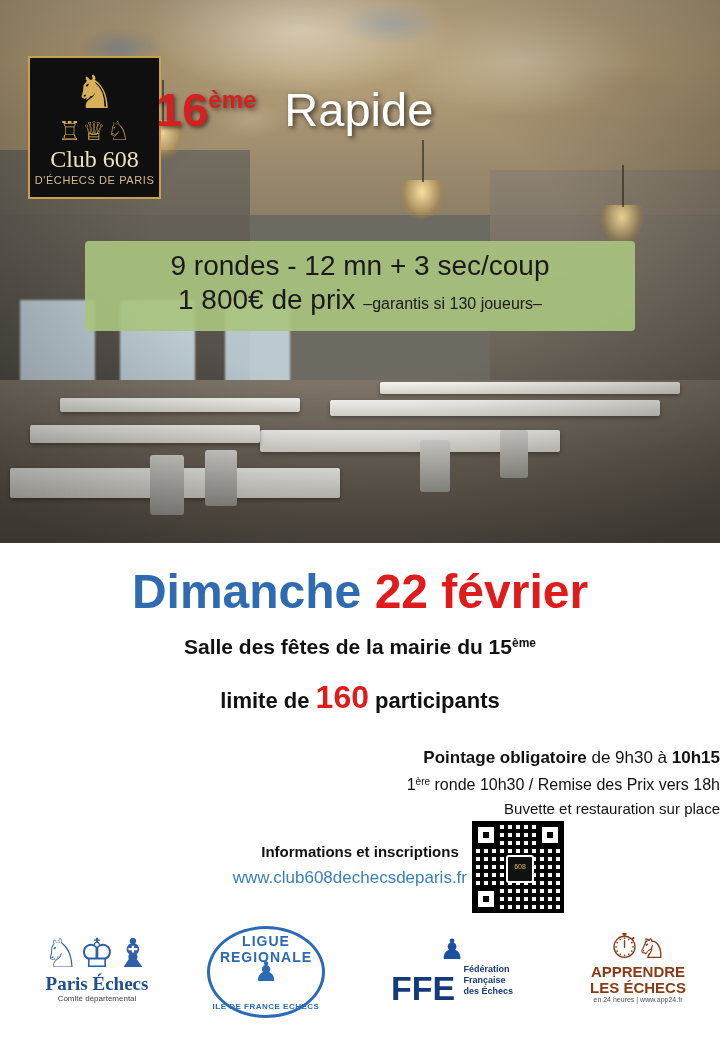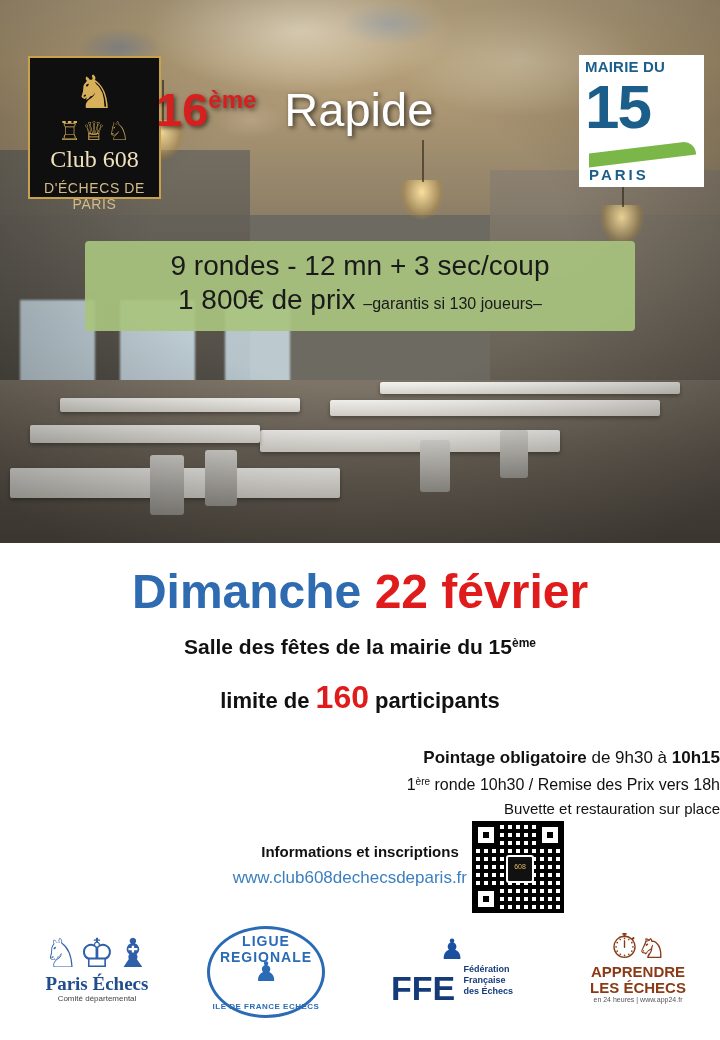--- a/index.html
+++ b/index.html
@@ -120,24 +120,24 @@
     letter-spacing: 1px;
   }
   .club-name {
     font-family: "Liberation Serif", serif;
     font-size: 24px;
     line-height: 26px;
     color: #f0e0bb;
     margin-top: 2px;
   }
   .club-sub {
-    font-size: 14px;
+    font-size: 11px;
     letter-spacing: .6px;
     color: #d3bb8a;
-    margin-top: 8px;
+    margin-top: 2px;
   }
 
   .mairie-logo {
     position: absolute;
     right: 16px; top: 55px;
     width: 125px; height: 132px;
     background: #ffffff;
     box-sizing: border-box;
     padding: 4px 6px;
   }
@@ -447,26 +447,20 @@
     <div class="photo-vignette"></div>
   </div>
 
   <div class="club-logo">
     <div class="club-knight">♞</div>
     <div class="club-pieces">♖♕♘</div>
     <div class="club-name">Club 608</div>
     <div class="club-sub">D'ÉCHECS DE PARIS</div>
   </div>
 
-  <div class="mairie-logo">
-    <div class="mairie-top">MAIRIE DU</div>
-    <div class="mairie-15">15</div>
-    <div class="mairie-swoosh"></div>
-    <div class="mairie-paris">PARIS</div>
-  </div>
 
   <div class="headline">
     <span class="h-16"><span>16</span><sup>ème</sup></span><span class="h-rapide">Rapide</span>
   </div>
 
   <div class="green-banner">
     <div class="gb-line1">9 rondes - 12 mn + 3 sec/coup</div>
     <div class="gb-line2">
       <span>1 800€ de prix</span>
       <span class="gb-small">–garantis si 130 joueurs–</span>

